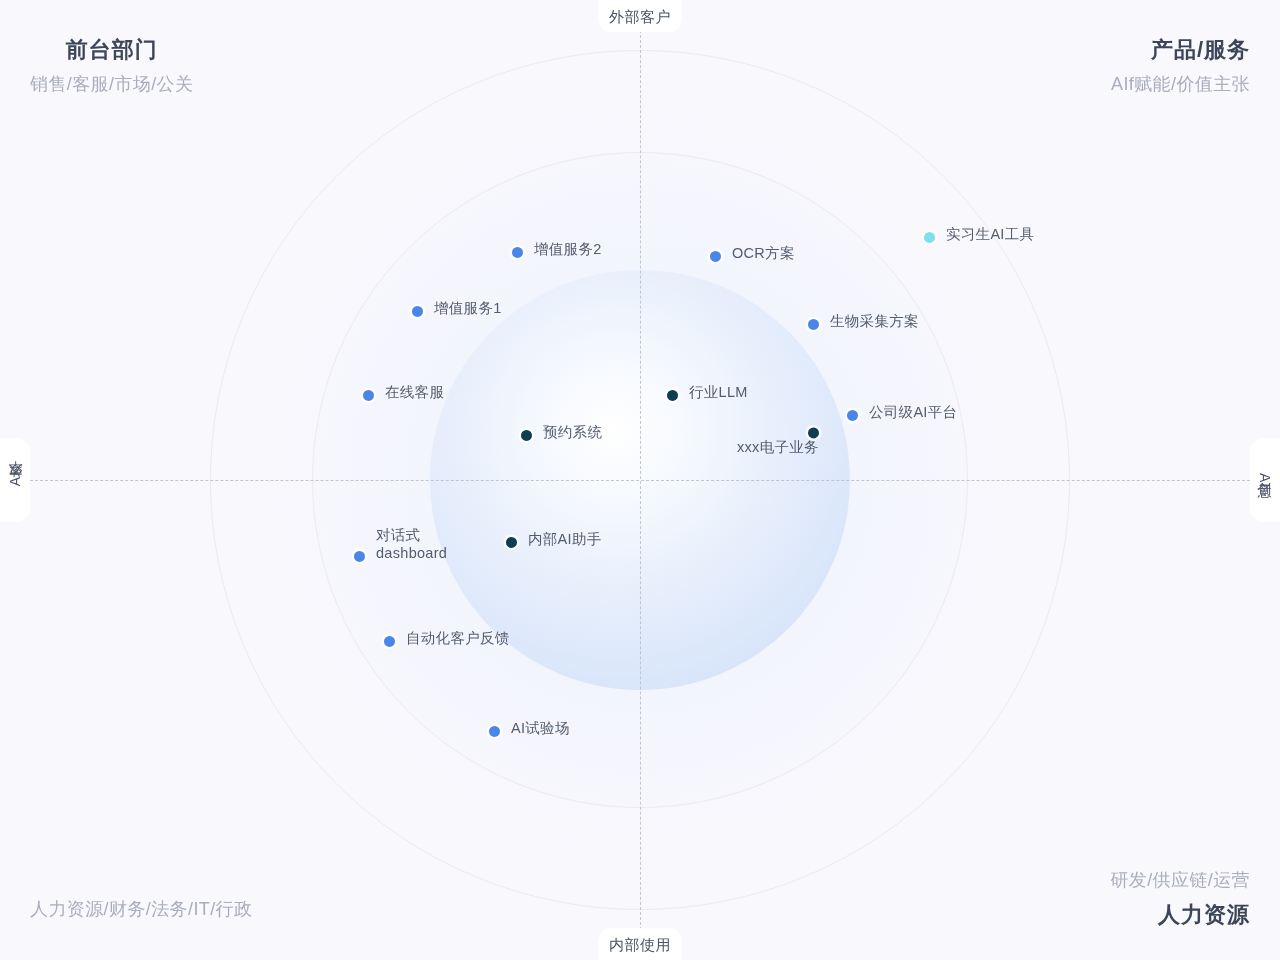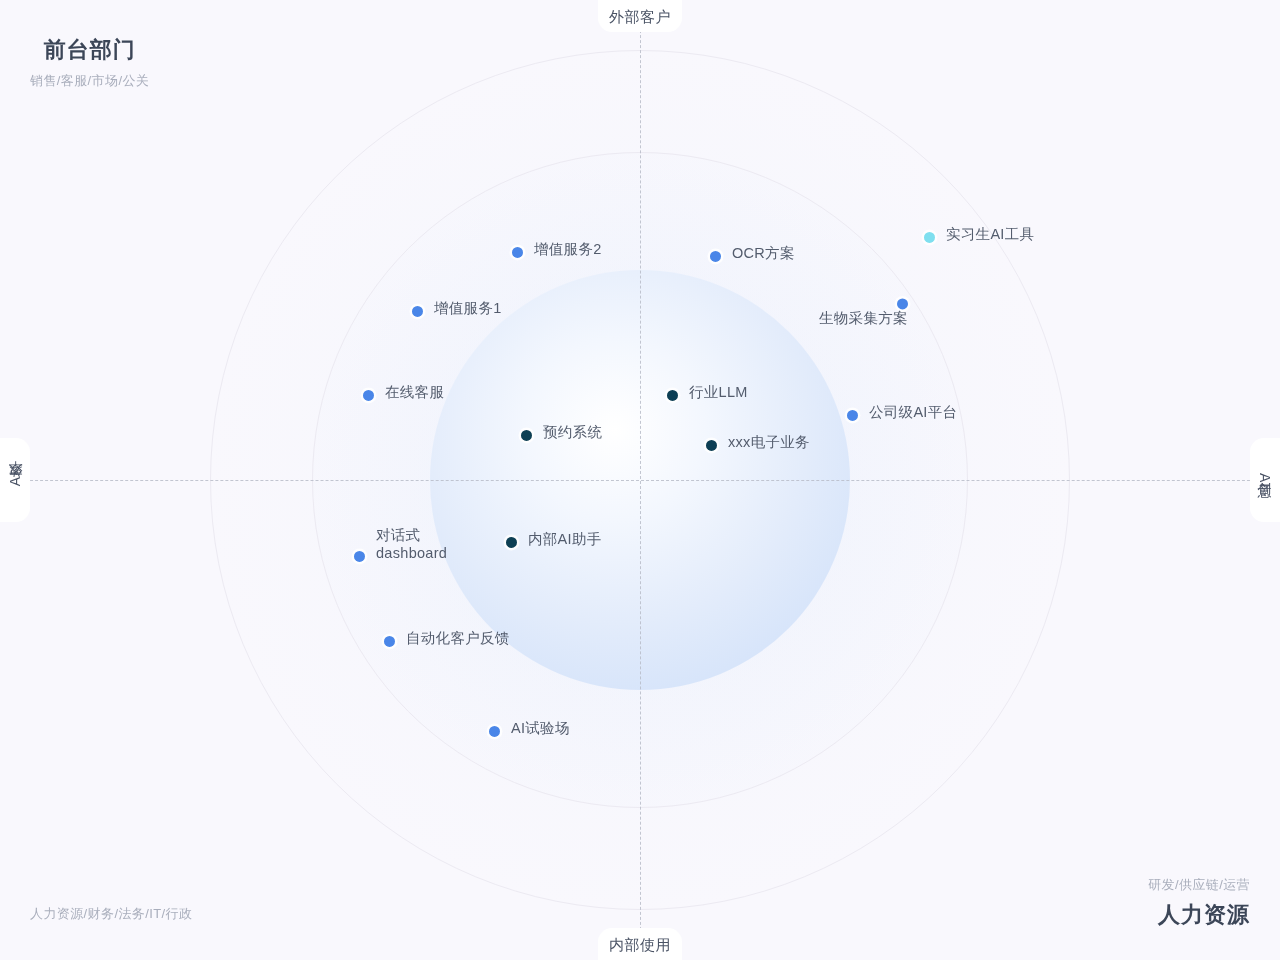--- a/index.html
+++ b/index.html
@@ -131,21 +131,21 @@
     pointer-events: none;
   }
   .quad-title {
     font-size: 22px;
     font-weight: 700;
     color: #3c4658;
     letter-spacing: 1px;
     line-height: 1.3;
   }
   .quad-sub {
-    font-size: 13px;
+    font-size: 18px;
     color: #a9aebc;
     letter-spacing: .4px;
     line-height: 1.5;
     margin-top: 6px;
   }
   .quad-sub-top { margin-top: 0; margin-bottom: 7px; text-align: right; }
   .q-tl { left: 30px;  top: 36px;  text-align: center; }
   .q-tr { right: 30px; top: 36px;  text-align: right; }
   .q-bl { left: 30px;  bottom: 30px; text-align: left; }
   .q-br { right: 30px; bottom: 30px; text-align: right; }
@@ -196,20 +196,24 @@
     <span class="vtext">效率AI</span>
   </div>
   <div class="axis-pill pill-right">
     <span class="vtext-r">创意AI</span>
   </div>
 
   <div class="quad q-tl">
     <div class="quad-title">前台部门</div>
     <div class="quad-sub">销售/客服/市场/公关</div>
   </div>
+  <div class="quad q-tr">
+    <div class="quad-title">产品/服务</div>
+    <div class="quad-sub">AIf赋能/价值主张</div>
+  </div>
   <div class="quad q-bl">
     <div class="quad-sub quad-sub-top">人力资源/财务/法务/IT/行政</div>
   </div>
   <div class="quad q-br">
     <div class="quad-sub quad-sub-top">研发/供应链/运营</div>
     <div class="quad-title">人力资源</div>
   </div>
 
   <div id="points-layer">
       <div class="pt" style="left: 512px; top: 249px;">
@@ -221,41 +225,41 @@
         <span class="pt-label">OCR方案</span>
       </div>
       <div class="pt" style="left: 924px; top: 234px;">
         <span class="pt-dot" style="background: rgb(127, 223, 239);"></span>
         <span class="pt-label">实习生AI工具</span>
       </div>
       <div class="pt" style="left: 412px; top: 308px;">
         <span class="pt-dot" style="background: rgb(74, 134, 232);"></span>
         <span class="pt-label">增值服务1</span>
       </div>
-      <div class="pt" style="left: 808px; top: 313px; flex-direction: column;">
+      <div class="pt" style="left: 808px; top: 321px;">
         <span class="pt-dot" style="background: rgb(74, 134, 232);"></span>
         <span class="pt-label">生物采集方案</span>
       </div>
       <div class="pt" style="left: 363px; top: 392px;">
         <span class="pt-dot" style="background: rgb(74, 134, 232);"></span>
         <span class="pt-label">在线客服</span>
       </div>
       <div class="pt" style="left: 667px; top: 392px;">
         <span class="pt-dot" style="background: rgb(13, 63, 84);"></span>
         <span class="pt-label">行业LLM</span>
       </div>
       <div class="pt" style="left: 847px; top: 412px;">
         <span class="pt-dot" style="background: rgb(74, 134, 232);"></span>
         <span class="pt-label">公司级AI平台</span>
       </div>
       <div class="pt" style="left: 521px; top: 432px;">
         <span class="pt-dot" style="background: rgb(13, 63, 84);"></span>
         <span class="pt-label">预约系统</span>
       </div>
-      <div class="pt" style="left: 706px; top: 442px;">
+      <div class="pt" style="left: 726px; top: 442px; flex-direction: column;">
         <span class="pt-dot" style="background: rgb(13, 63, 84);"></span>
         <span class="pt-label">xxx电子业务</span>
       </div>
       <div class="pt" style="left: 354px; top: 544px;">
         <span class="pt-dot" style="background: rgb(74, 134, 232);"></span>
         <span class="pt-label two-line">对话式
 dashboard</span>
       </div>
       <div class="pt" style="left: 506px; top: 539px;">
         <span class="pt-dot" style="background: rgb(13, 63, 84);"></span>

